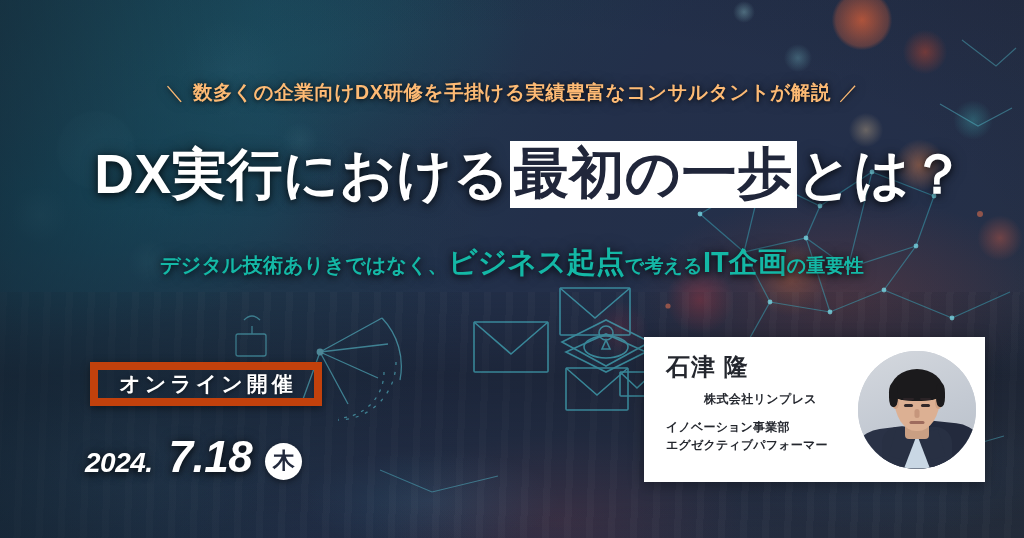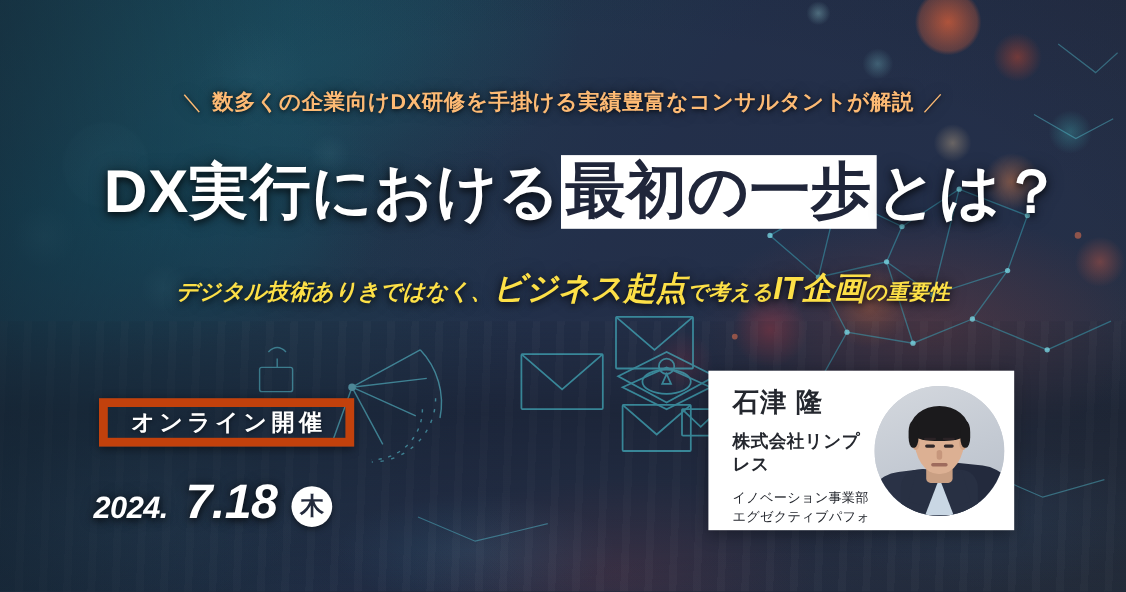--- a/index.html
+++ b/index.html
@@ -105,26 +105,25 @@
     text-shadow:none;
     display:inline-block;
     line-height:64px;
     vertical-align:top;
   }
 
   .subhead{
     position:absolute; left:0; right:0; top:243px;
     text-align:center;
     white-space:nowrap;
-    color:#fde047;
+    color:#14b8a6;
     font-weight:700;
     font-size:20px;
     letter-spacing:.2px;
     text-shadow:0 2px 6px rgba(0,0,0,.72), 0 0 14px rgba(0,0,0,.5);
-    font-style:italic;
   }
   .subhead .big{ font-size:29px; letter-spacing:0; }
   .subhead .mid{ font-size:19px; }
 
   .online-badge{
     position:absolute; left:90px; top:362px;
     width:232px; height:44px;
     border:8px solid #c2410c;
     display:flex; align-items:center; justify-content:center;
     box-shadow:0 2px 8px rgba(0,0,0,.45);
@@ -159,34 +158,34 @@
   }
   .dow-circle span{
     color:#22293c; font-size:22px; font-weight:700;
     font-style:normal; text-shadow:none; line-height:1;
   }
   .dt-time{ font-size:44px; letter-spacing:-1px; }
 
   
   .speaker-card{
     position:absolute; left:644px; top:337px;
-    width:278px; height:145px;
+    width:341px; height:145px;
     background:#fff;
     box-shadow:0 3px 14px rgba(0,0,0,.35);
     display:flex; align-items:stretch;
     overflow:hidden;
   }
   .speaker-info{
     flex:1 1 auto;
     padding:17px 0 0 22px;
     color:#24272e;
   }
   .sp-name{ font-size:24px; font-weight:700; letter-spacing:1px; line-height:1.1; }
-  .sp-company{ font-size:16px; font-weight:700; letter-spacing:.4px; margin-top:11px; }
-  .sp-role{ font-size:12px; font-weight:400; letter-spacing:.2px; margin-top:11px; line-height:1.45; }
+  .sp-company{ font-size:12px; font-weight:700; letter-spacing:.4px; margin-top:11px;text-align:center; }
+  .sp-role{ font-size:12px; font-weight:700; letter-spacing:.2px; margin-top:11px; line-height:1.45; }
 
   .avatar-wrap{
     flex:0 0 auto;
     width:130px;
     display:flex; align-items:center; justify-content:center;
     padding-right:6px;
   }
   .avatar{
     width:118px; height:118px;
     border-radius:50%;

